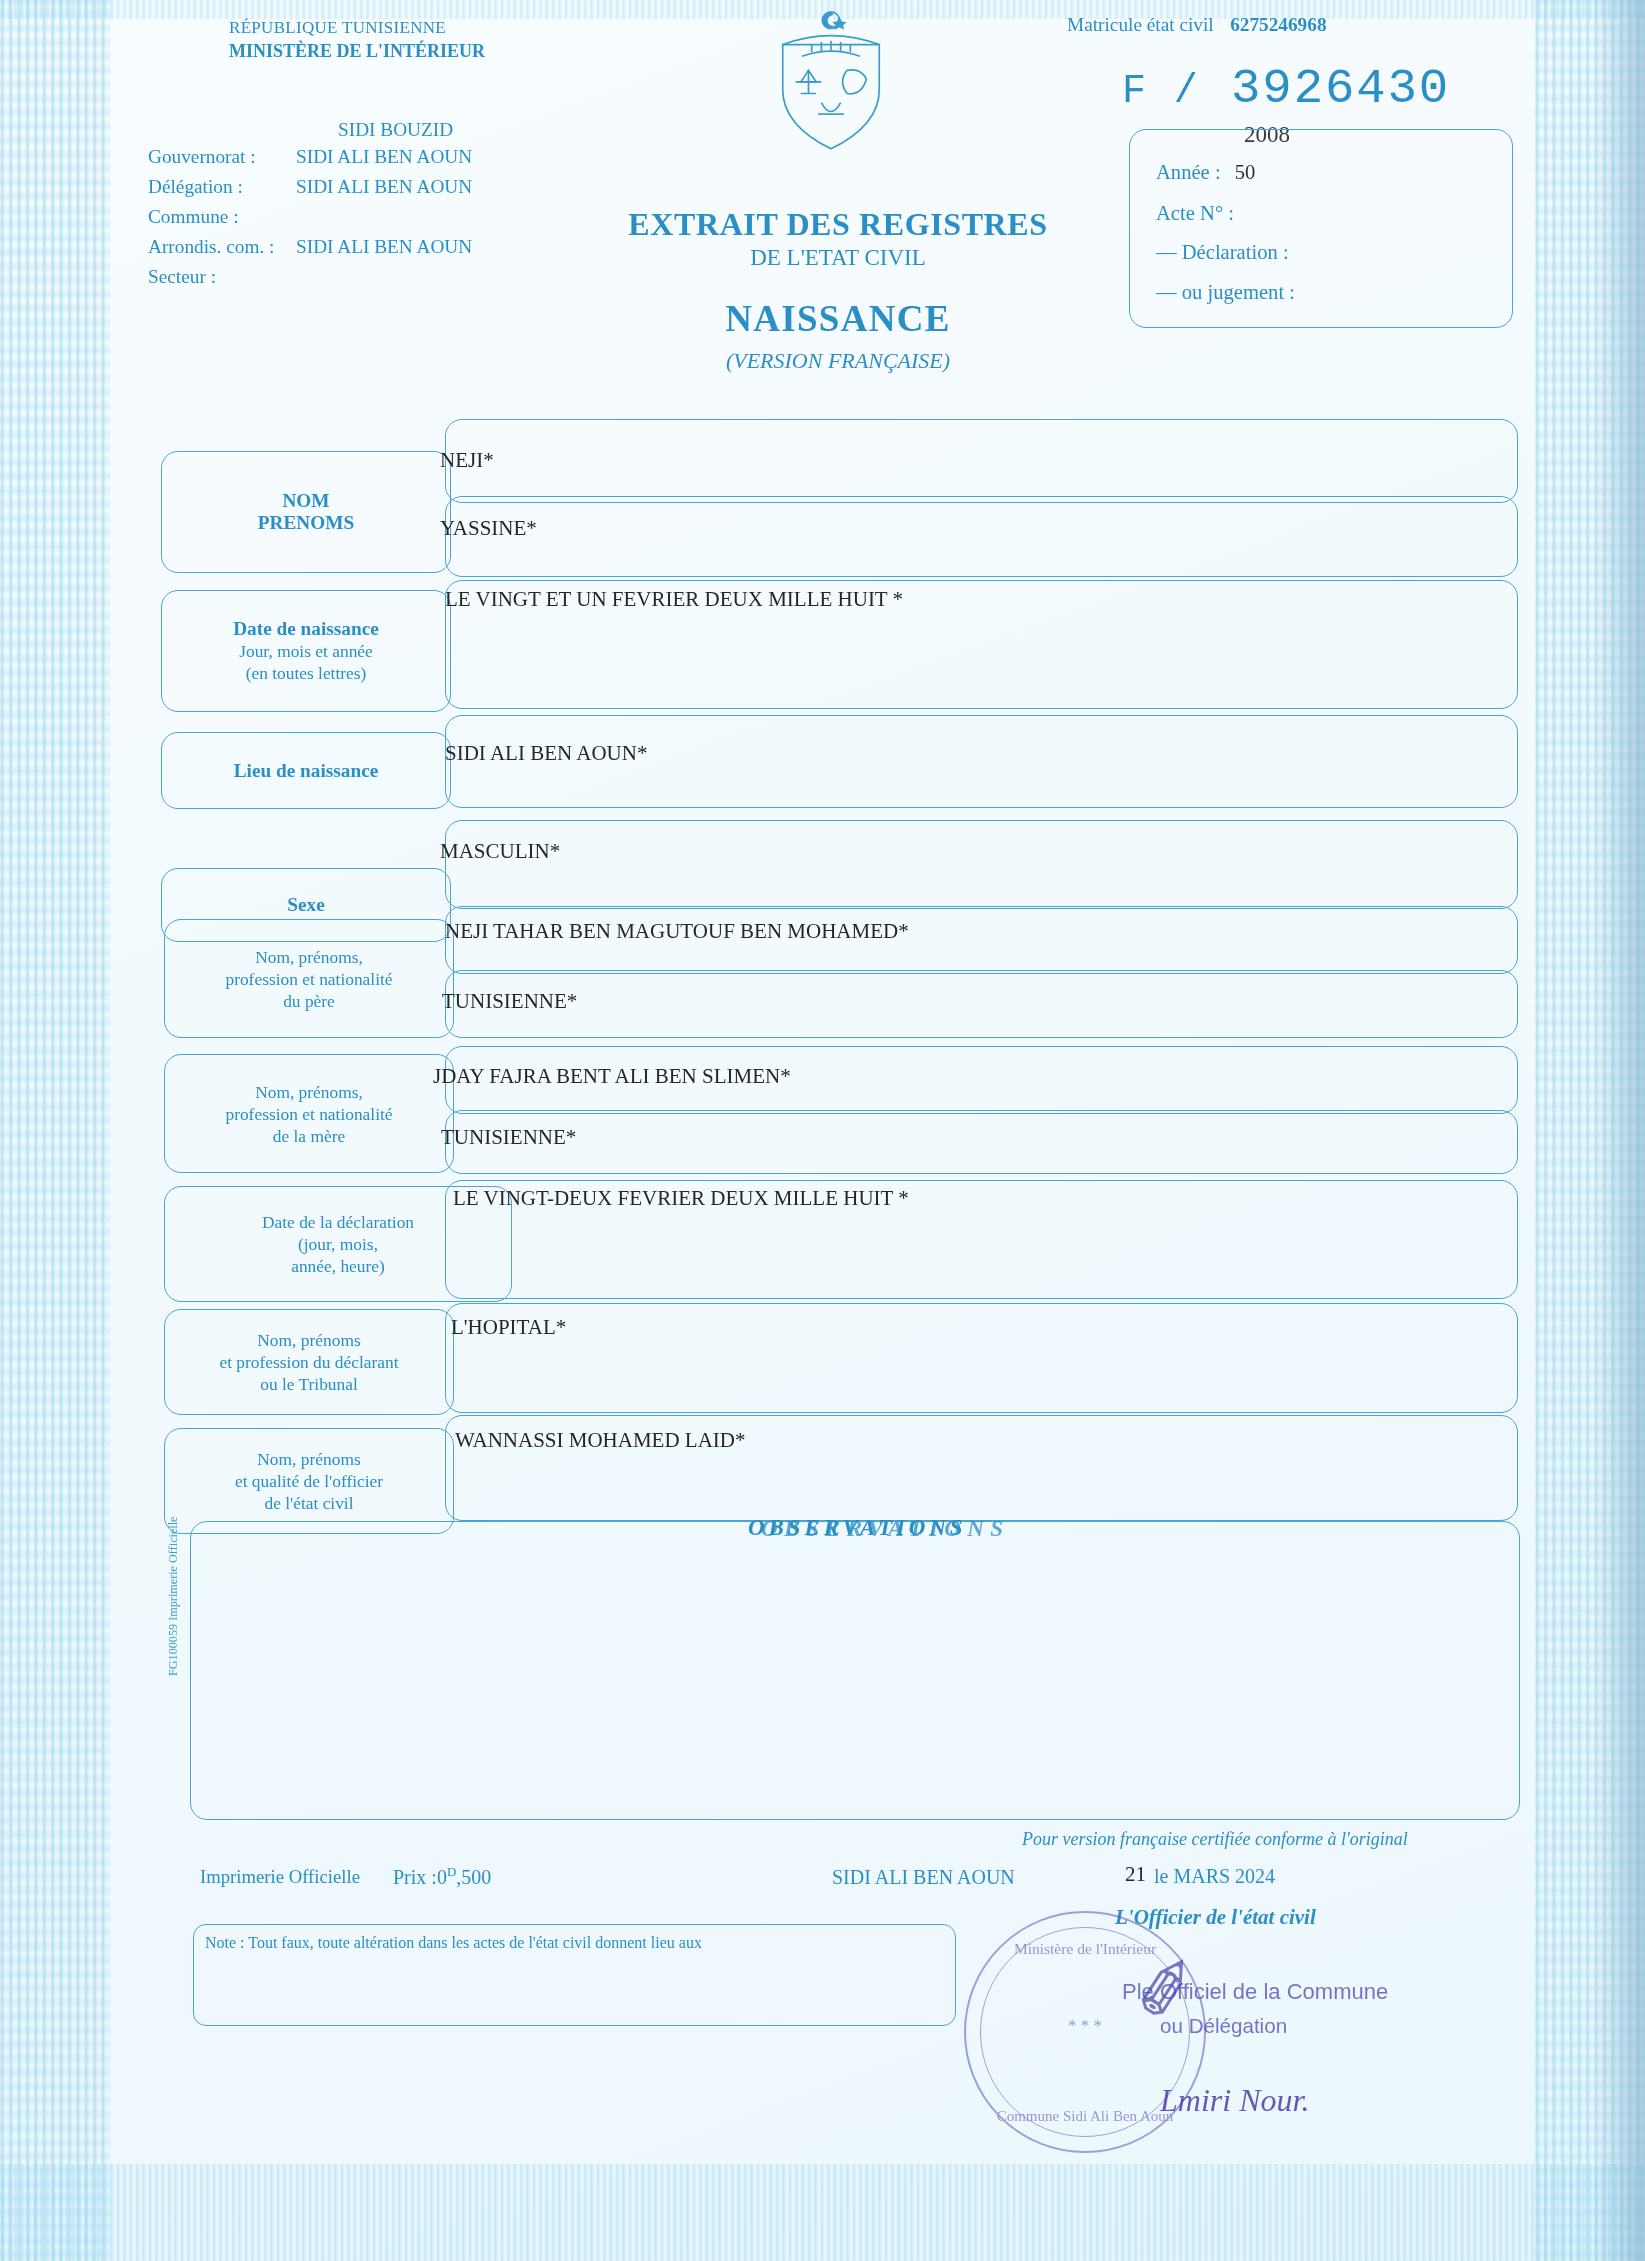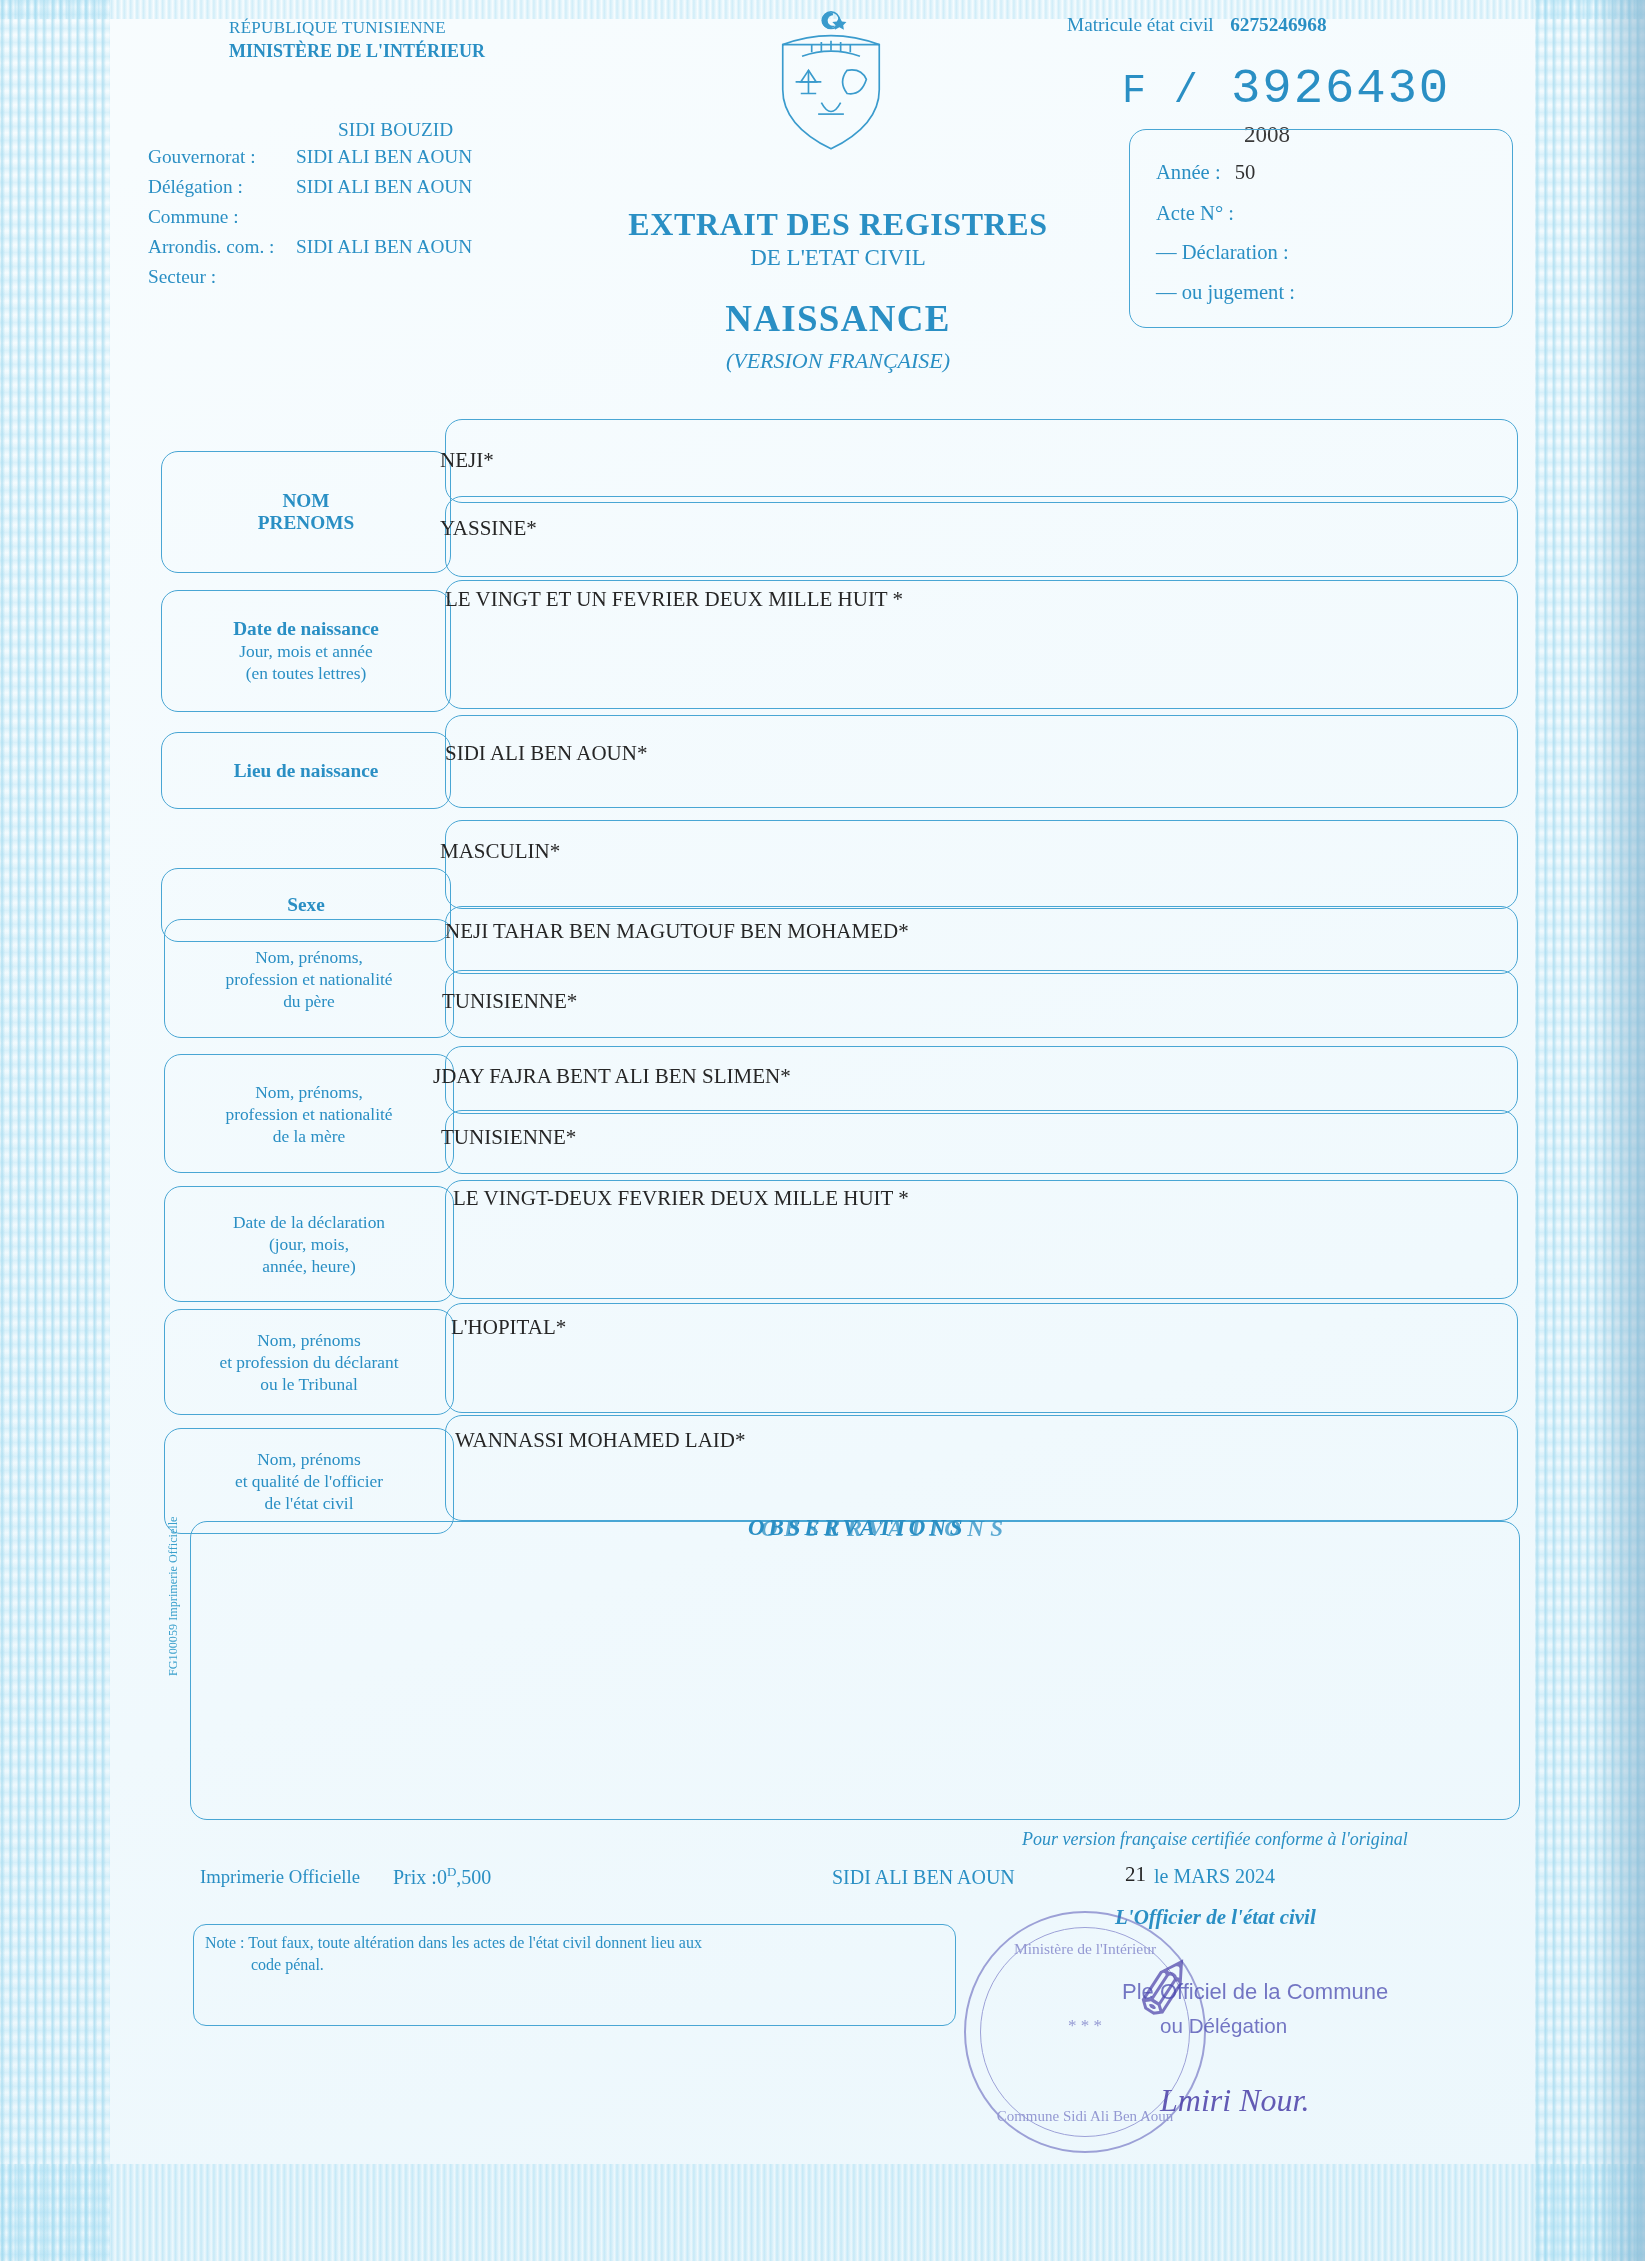--- a/index.html
+++ b/index.html
@@ -276,21 +276,21 @@
 <div class="field-lbl" style="left:164px;top:1054px;width:290px;height:119px;">
   <span>Nom, prénoms,</span>
   <span>profession et nationalité</span>
   <span>de la mère</span>
 </div>
 <div class="field-val" style="left:445px;top:1046px;width:1073px;height:68px;"></div>
 <div class="field-val" style="left:445px;top:1110px;width:1073px;height:64px;"></div>
 <div class="hwtext" style="left:433px;top:1064px;">JDAY FAJRA BENT ALI BEN SLIMEN*</div>
 <div class="hwtext" style="left:441px;top:1125px;">TUNISIENNE*</div>
 
-<div class="field-lbl" style="left:164px;top:1186px;width:290px;height:116px;">
+<div class="field-lbl" style="left:164px;top:1186px;width:348px;height:116px;">
   <span>Date de la déclaration</span>
   <span>(jour, mois,</span>
   <span>année, heure)</span>
 </div>
 <div class="field-val" style="left:445px;top:1180px;width:1073px;height:119px;"></div>
 <div class="hwtext" style="left:453px;top:1186px;">LE VINGT-DEUX FEVRIER  DEUX MILLE HUIT *</div>
 
 <div class="field-lbl" style="left:164px;top:1309px;width:290px;height:106px;">
   <span>Nom, prénoms</span>
   <span>et profession du déclarant</span>
@@ -320,21 +320,20 @@
 </div>
 <div class="city-date">SIDI ALI BEN AOUN</div>
 <div class="date-hw">21</div>
 <div class="date-pr">le MARS 2024</div>
 <div class="officier">L'Officier de l'état civil</div>
 
 <div class="note-box"></div>
 <div class="note-txt">
   <span>Note :</span>
   <span>Tout faux, toute altération dans les actes de l'état civil donnent lieu aux</span>
-  <span class="ind">code pénal.</span>
 </div>
 
 <div class="stamp">
   <div class="t1">Ministère de l'Intérieur</div>
   <div class="t3">* * *</div>
   <div class="t2">Commune Sidi Ali Ben Aoun</div>
 </div>
 <div class="sig-scribble">✐</div>
 <div class="stamp-txt2">Ple Officiel de la Commune</div>
 <div class="stamp-txt3">ou Délégation</div>

